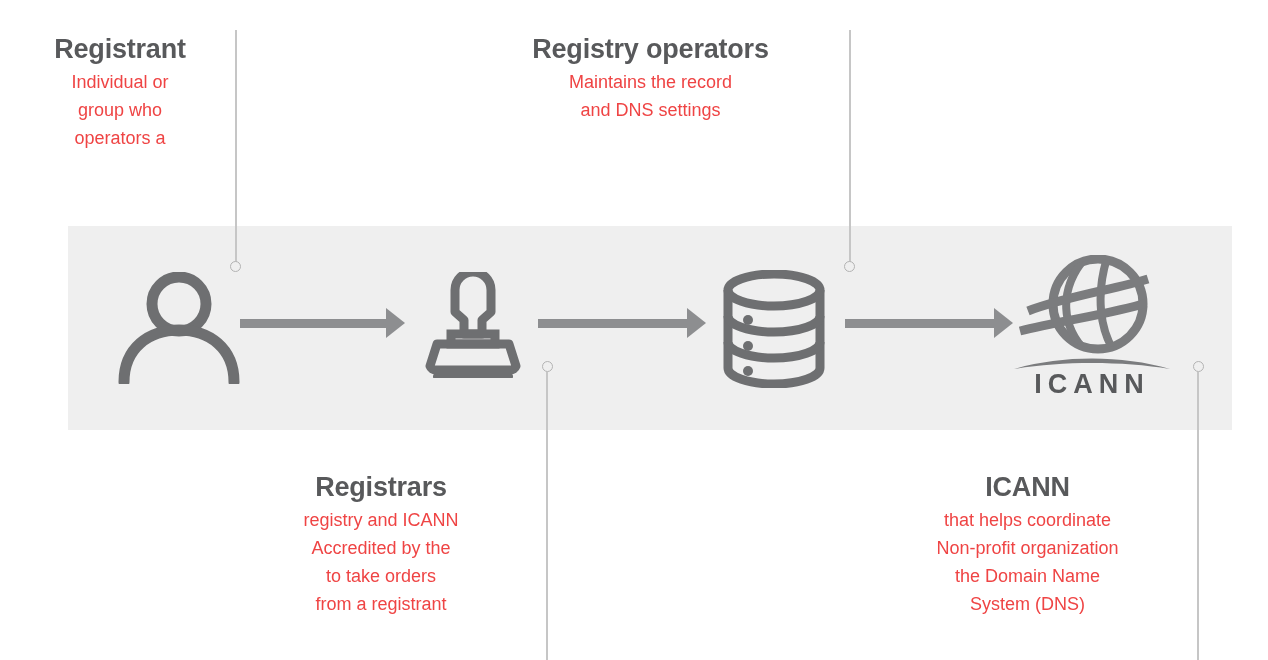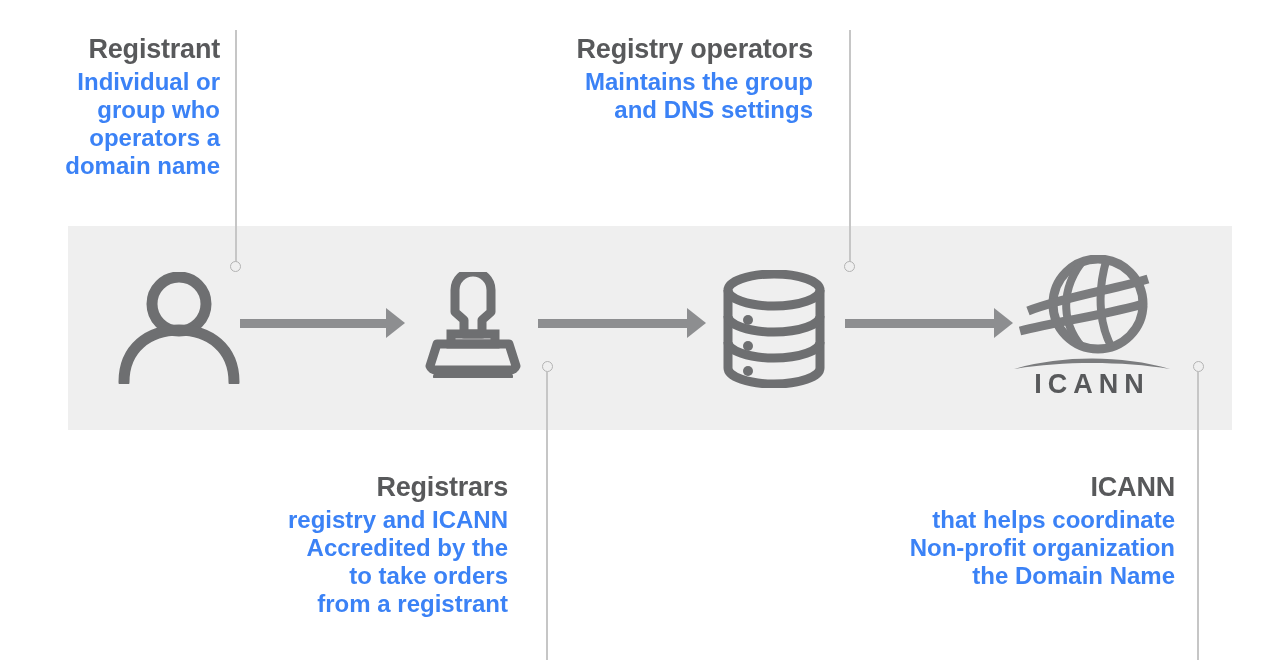--- a/index.html
+++ b/index.html
@@ -27,24 +27,24 @@
     background:#efefef;box-sizing:border-box;
   }
 
   
   .callout{position:absolute;color:#6e6f71;}
   .callout .title{
     font-weight:bold;font-size:27px;line-height:34px;
     color:#58595b;margin:0 0 2px 0;letter-spacing:-0.2px;
   }
   .callout .desc{
-    font-size:24px;line-height:28px;color:#3b82f6;
-    font-weight:bold;
+    font-size:18px;line-height:28px;color:#ef4444;
+    font-weight:normal;
   }
-  .ta-right{text-align:right;}
+  .ta-right{text-align:center;}
 
   
   .arrow{position:absolute;height:30px;}
   .arrow .shaft{
     position:absolute;left:0;top:11px;height:9px;background:#8d8e90;
   }
   .arrow .head{
     position:absolute;top:0;width:0;height:0;
     border-top:15px solid transparent;
     border-bottom:15px solid transparent;
@@ -73,48 +73,48 @@
 
   <div class="dot" style="left:1193px;top:361px;"></div>
   <div class="leader" style="left:1197px;top:372px;height:288px;"></div>
 
   <div class="callout ta-right" style="left:20px;top:32px;width:200px;">
     <div class="title">Registrant</div>
     <div class="desc">
       <div>Individual or</div>
       <div>group who</div>
       <div>operators a</div>
-      <div>domain name</div>
     </div>
   </div>
 
   <div class="callout ta-right" style="left:488px;top:32px;width:325px;">
     <div class="title">Registry operators</div>
     <div class="desc">
-      <div>Maintains the group</div>
+      <div>Maintains the record</div>
       <div>and DNS settings</div>
     </div>
   </div>
 
   <div class="callout ta-right" style="left:254px;top:470px;width:254px;">
     <div class="title">Registrars</div>
     <div class="desc">
       <div>registry and ICANN</div>
       <div>Accredited by the</div>
       <div>to take orders</div>
       <div>from a registrant</div>
     </div>
   </div>
 
   <div class="callout ta-right" style="left:880px;top:470px;width:295px;">
     <div class="title">ICANN</div>
     <div class="desc">
       <div>that helps coordinate</div>
       <div>Non-profit organization</div>
       <div>the Domain Name</div>
+      <div>System (DNS)</div>
     </div>
   </div>
 
   <div class="icon" style="left:118px;top:272px;">
     <svg width="122" height="112" viewBox="0 0 122 112">
       <circle cx="61" cy="32" r="27" fill="none" stroke="#6e6f71" stroke-width="11"></circle>
       <path d="M6 110 C6 76 31 58 61 58 C91 58 116 76 116 110" fill="none" stroke="#6e6f71" stroke-width="11" stroke-linecap="round"></path>
     </svg>
   </div>
 

